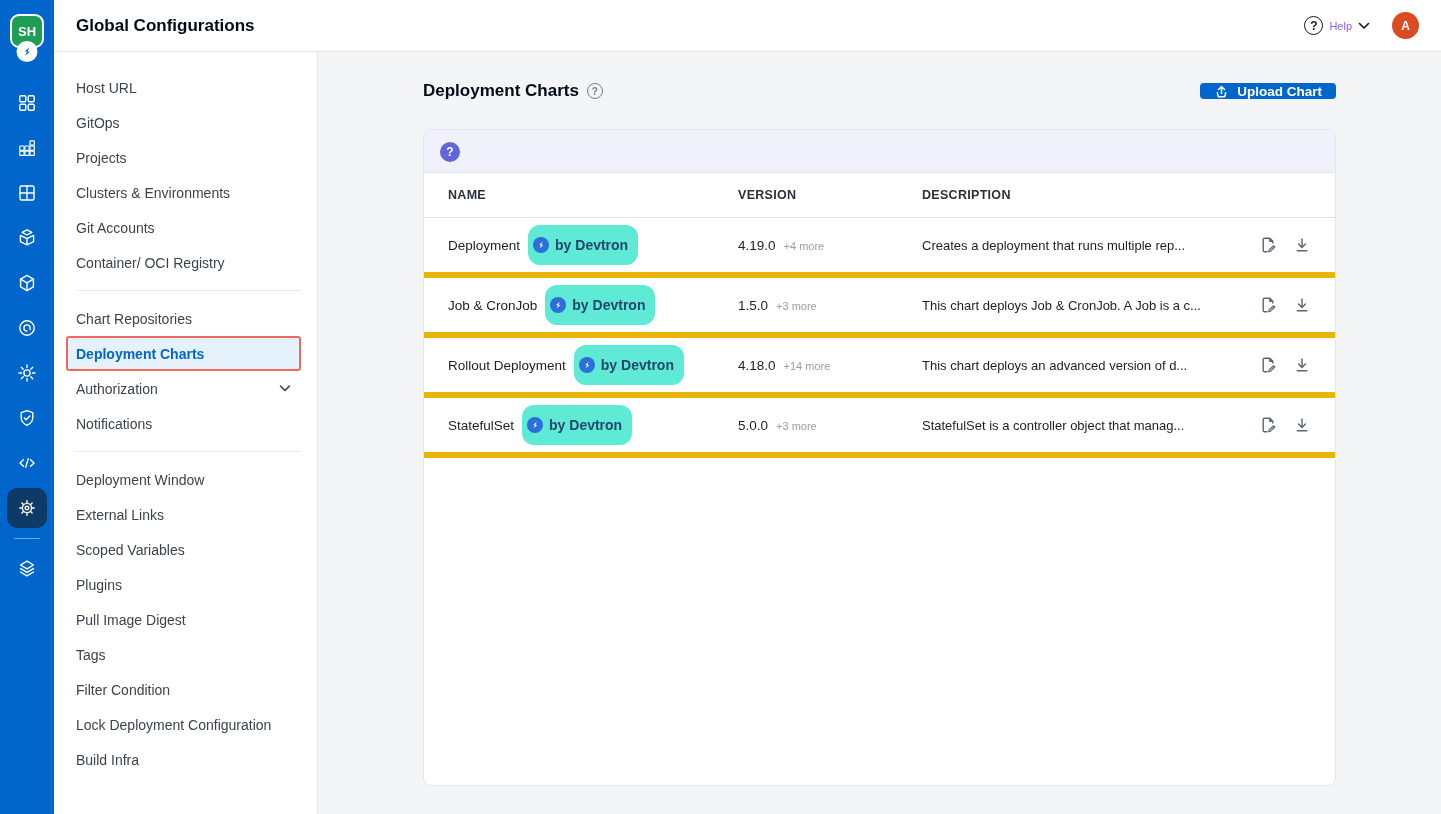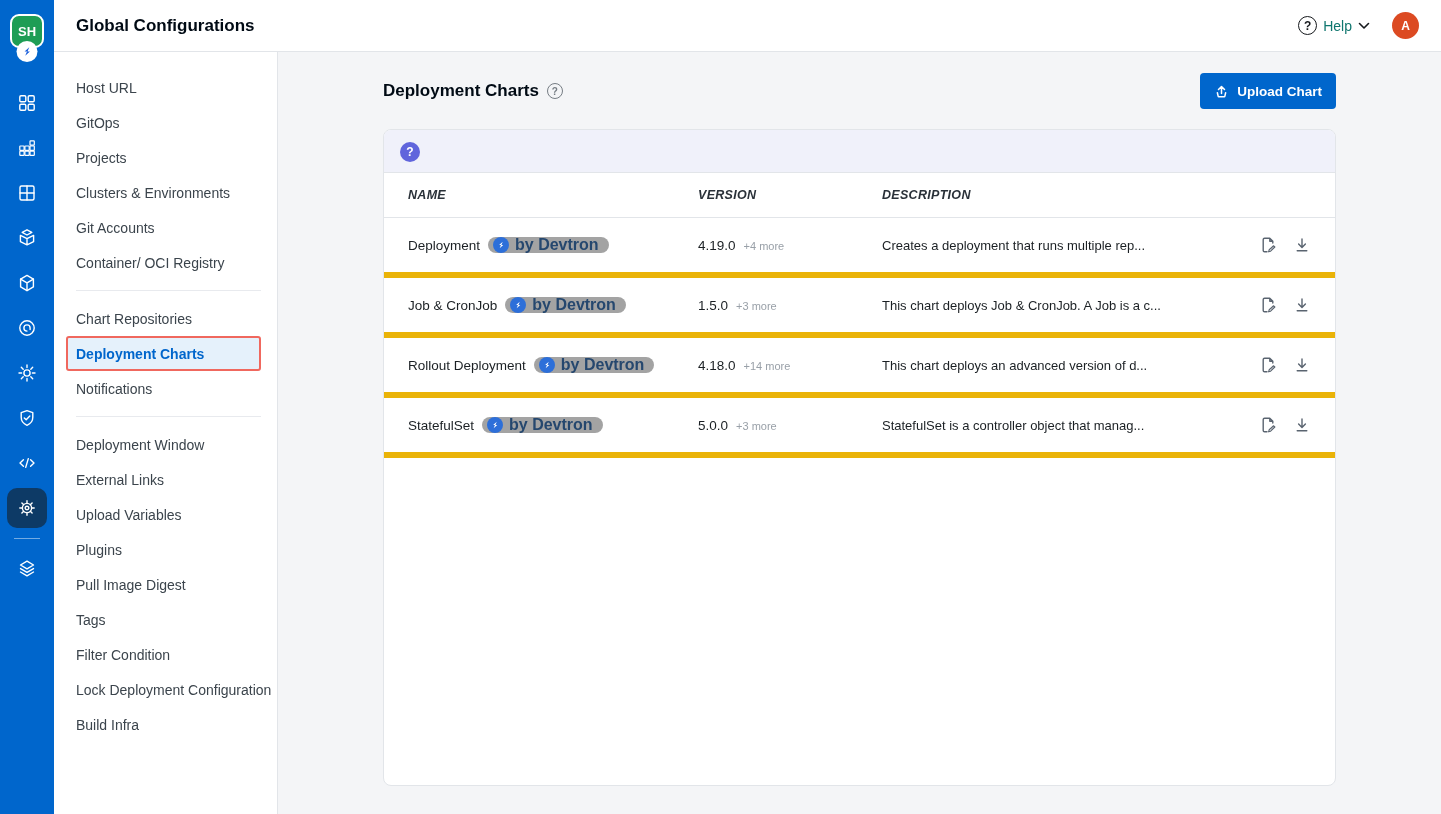--- a/index.html
+++ b/index.html
@@ -16,52 +16,52 @@
   .rail-icon svg { stroke:#fff; fill:none; stroke-width:1.4; stroke-linecap:round; stroke-linejoin:round; }
   .sel-wrap { width:40px; height:40px; margin:-10px 0; background:#0D3A66; border-radius:10px; display:flex; align-items:center; justify-content:center; }
   .rail-divider { width:26px; height:1px; background:rgba(255,255,255,.45); margin:-5px 0; }
 
   
   .right { flex:1; display:flex; flex-direction:column; min-width:0; }
   .top-header { height:52px; flex:none; border-bottom:1px solid #E2E5E9; display:flex; align-items:center; padding:0 22px; background:#fff; }
   .page-title { font-size:17px; font-weight:700; color:#000A14; margin-right:auto; }
   .help-group { display:flex; align-items:center; gap:6px; cursor:pointer; }
   .help-circle { width:19px; height:19px; border:1.7px solid #16191D; border-radius:50%; display:flex; align-items:center; justify-content:center; font-size:12px; font-weight:700; color:#16191D; }
-  .help-label { font-size:14px; color:#0f766e; }
+  .help-label { font-size:11px; color:#8b5cf6; }
   .avatar { width:27px; height:27px; border-radius:50%; background:#DC4A22; color:#fff; font-size:12px; font-weight:700; display:flex; align-items:center; justify-content:center; margin-left:22px; }
 
   .body-row { flex:1; display:flex; min-height:0; }
 
   
-  .sidebar { width:224px; flex:none; background:#fff; border-right:1px solid #E2E5E9; padding-top:18px; overflow:hidden; }
+  .sidebar { width:264px; flex:none; background:#fff; border-right:1px solid #E2E5E9; padding-top:18px; overflow:hidden; }
   .nav-item { height:35px; margin:0 16px 0 12px; padding:0 10px; display:flex; align-items:center; font-size:14px; color:#3B444C; cursor:pointer; border-radius:3px; }
   .nav-item .lbl { flex:1; white-space:nowrap; }
   .nav-item.selected { background:#E5F1FB; color:#0066CC; font-weight:700; border:2px solid #F0685E; padding:0 8px; }
   .nav-item svg.chev { stroke:#3B444C; fill:none; stroke-width:1.6; stroke-linecap:round; stroke-linejoin:round; }
   .side-divider { height:1px; background:#E8EAEE; margin:10px 16px 10px 22px; }
 
   
   .main { flex:1; background:#F4F5F7; padding:22px 105px 0; min-width:0; }
   .main-head { display:flex; align-items:center; height:34px; margin-bottom:21px; }
   .main-title { font-size:17px; font-weight:700; color:#000A14; }
   .title-help { width:16px; height:16px; border:1.4px solid #767D84; border-radius:50%; color:#767D84; font-size:10px; font-weight:700; display:flex; align-items:center; justify-content:center; margin-left:8px; }
-  .upload-btn { margin-left:auto; height:36px; padding:0 14px; background:#0066CC; border:none; border-radius:4px; color:#fff; font-size:13.5px; font-weight:700; font-family:inherit; display:flex; align-items:center; gap:8px; cursor:pointer; }
+  .upload-btn { margin-left:auto; height:16px; padding:0 14px; background:#0066CC; border:none; border-radius:4px; color:#fff; font-size:13.5px; font-weight:700; font-family:inherit; display:flex; align-items:center; gap:8px; cursor:pointer; }
   .upload-btn svg { stroke:#fff; fill:none; stroke-width:1.6; stroke-linecap:round; stroke-linejoin:round; }
 
   .card { background:#fff; border:1px solid #E2E5E9; border-radius:8px; height:657px; overflow:hidden; }
   .banner { background:#F0F1FA; padding:10px 16px; display:flex; gap:12px; border-bottom:1px solid #E2E5E9; }
   .q-icon { width:20px; height:20px; border-radius:50%; background:#6065DC; color:#fff; font-size:12px; font-weight:700; flex:none; display:flex; align-items:center; justify-content:center; margin-top:2px; }
   .banner-text { font-size:14px; line-height:24px; color:#1B2024; max-width:790px; }
   .banner-text b { color:#000A14; }
   .link { color:#0066CC; text-decoration:none; cursor:pointer; }
 
-  .thead { display:grid; grid-template-columns:290px 184px 1fr 70px; padding:0 24px; height:45px; align-items:center; border-bottom:1px solid #E2E5E9; font-size:12.5px; font-weight:700; color:#2A3139; letter-spacing:.3px;font-style:italic; }
+  .thead { display:grid; grid-template-columns:290px 184px 1fr 70px; padding:0 24px; height:45px; align-items:center; border-bottom:1px solid #E2E5E9; font-size:12.5px; font-weight:700; color:#2A3139; letter-spacing:.3px; }
   .trow { display:grid; grid-template-columns:290px 184px 1fr 70px; padding:0 24px; height:60px; align-items:center; border-bottom:6px solid #eab308; cursor:pointer; }
   .name-cell { display:flex; align-items:center; gap:8px; font-size:13.5px; color:#1B2024; }
-  .badge { display:inline-flex; align-items:center; gap:6px; background:#a3a3a3; border-radius:12px; height:16px; padding:0 10px 0 5px; font-size:16px; font-weight:700; color:#25476E; flex:none; }
+  .badge { display:inline-flex; align-items:center; gap:6px; background:#5eead4; border-radius:12px; height:40px; padding:0 10px 0 5px; font-size:14px; font-weight:700; color:#25476E; flex:none; }
   .badge-logo { width:16px; height:16px; border-radius:50%; background:#2D6FD9; display:flex; align-items:center; justify-content:center; }
   .version-cell { font-size:13.5px; color:#1B2024; }
   .version-cell .more { color:#99A0A8; font-weight:400; margin-left:8px; font-size:11px; }
   .desc-cell { font-size:13px; color:#1B2024; white-space:nowrap; overflow:hidden; padding-right:10px; }
   .actions { display:flex; gap:16px; justify-content:flex-end; }
   .actions svg { stroke:#5A6470; fill:none; stroke-width:1.4; stroke-linecap:round; stroke-linejoin:round; cursor:pointer; }
 </style>
 </head>
 <body>
 
@@ -188,31 +188,37 @@
           <span class="lbl">Container/ OCI Registry</span>
         </div>
       <div class="side-divider"></div>
       <div class="nav-item">
           <span class="lbl">Chart Repositories</span>
         </div>
         <div class="nav-item selected">
           <span class="lbl">Deployment Charts</span>
         </div>
         <div class="nav-item">
+          <span class="lbl">Authorization</span>
+          <svg class="chev" width="12" height="7" viewBox="0 0 12 7">
+            <path d="M1.5 1 L6 5.5 L10.5 1"></path>
+          </svg>
+        </div>
+        <div class="nav-item">
           <span class="lbl">Notifications</span>
         </div>
       <div class="side-divider"></div>
       <div class="nav-item">
           <span class="lbl">Deployment Window</span>
         </div>
         <div class="nav-item">
           <span class="lbl">External Links</span>
         </div>
         <div class="nav-item">
-          <span class="lbl">Upload Variables</span>
+          <span class="lbl">Scoped Variables</span>
         </div>
         <div class="nav-item">
           <span class="lbl">Plugins</span>
         </div>
         <div class="nav-item">
           <span class="lbl">Pull Image Digest</span>
         </div>
         <div class="nav-item">
           <span class="lbl">Tags</span>
         </div>

